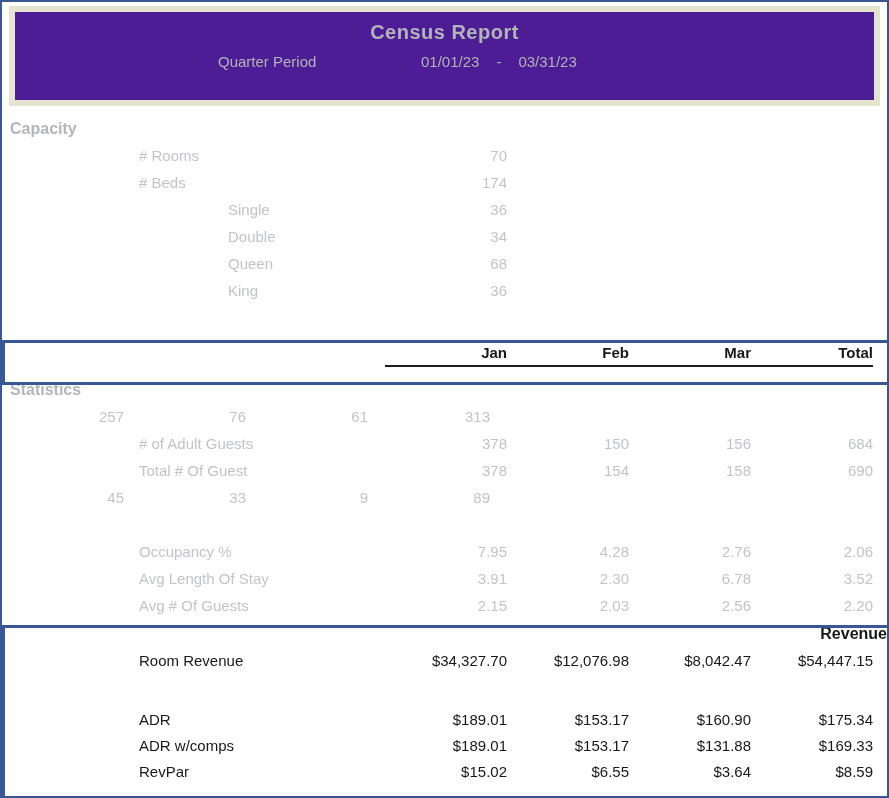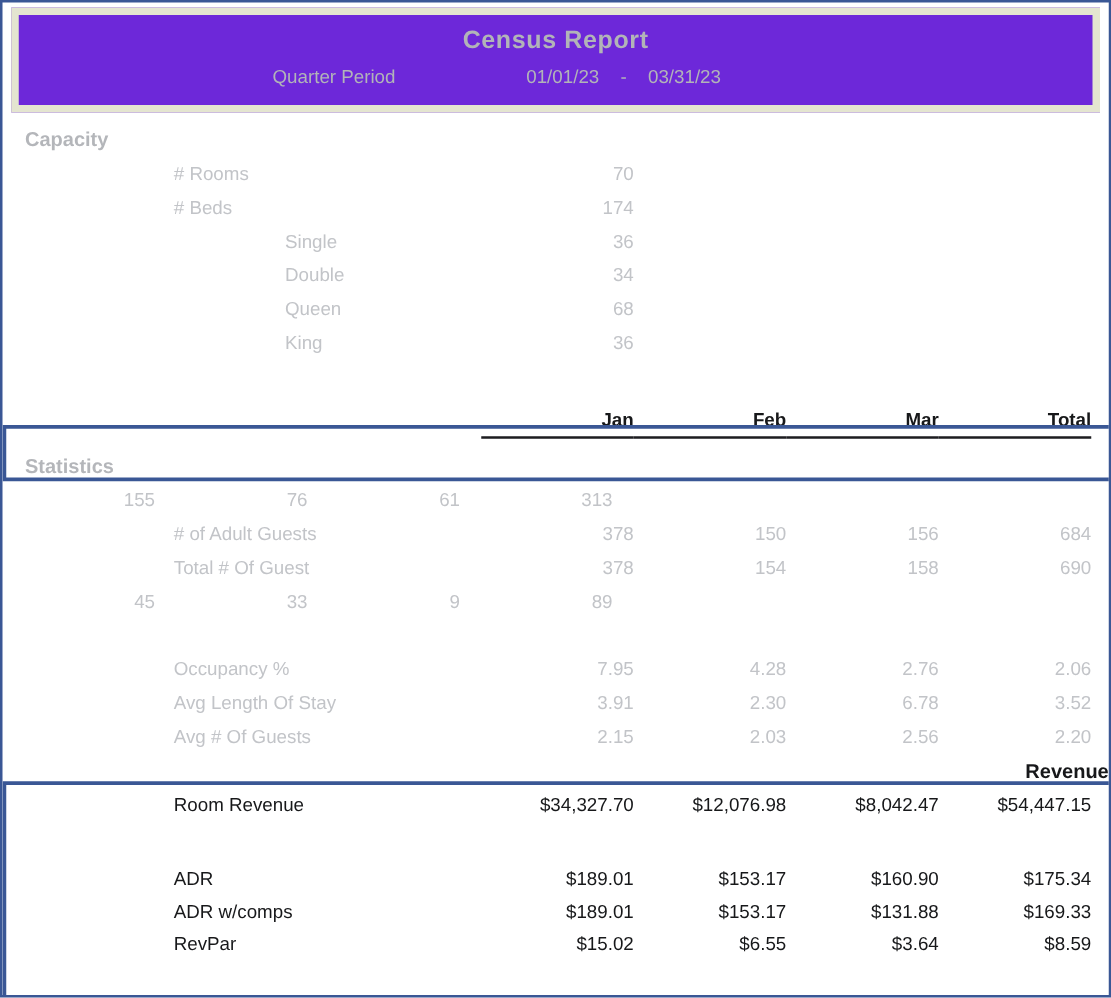--- a/index.html
+++ b/index.html
@@ -31,43 +31,43 @@
     display:flex;justify-content:space-between;align-items:flex-start;
     color:var(--hdr-text);
   }
   .header-left{white-space:pre;}
   .page-indicator span{display:inline-block;}
   .page-indicator .gap-sm{margin-left:16px;}
   .page-indicator .gap-lg{margin-left:28px;}
   
   .title-box{
     margin:4px 7px 0 7px;
-    height:84px;
+    height:100px;
     border:6px solid var(--olive);
-    background:#6d28d9;
+    background:#4c1d95;
     color:#b2b4b8;
   }
   .report-title{
     margin-top:9px;
     text-align:center;
     font-size:20px;font-weight:bold;
     letter-spacing:0.5px;
   }
   .period-row{position:relative;height:22px;margin-top:9px;}
   .period-label{position:absolute;left:203px;}
   .period-dates{position:absolute;left:406px;display:flex;}
   .period-dates .dash{margin:0 17px;}
   
   .row{display:flex;align-items:center;padding-right:4px;height:27px;color:var(--muted);}
   .cell-label{flex:0 0 383px;}
   .cell-num{flex:0 0 122px;text-align:right;}
   .indent-1 .cell-label{padding-left:137px;}
   .indent-2 .cell-label{padding-left:226px;}
   .section-heading{
-    padding-left:18px;height:26px;line-height:26px;
+    padding-left:8px;height:26px;line-height:26px;
     font-size:16px;font-weight:bold;color:var(--muted-head);
   }
   .capacity-section .section-heading{margin-top:10px;}
   
   .col-header-band{
     margin-top:26px;height:43px;
     padding:6px 16px 6px 0;
     display:flex;align-items:flex-end;
   }
   .col-header-band .spacer{flex:0 0 383px;}
@@ -148,21 +148,21 @@
   <div class="col-head">Jan</div>
       <div class="col-head">Feb</div>
       <div class="col-head">Mar</div>
       <div class="col-head">Total</div>
     </div>
 
   <div class="statistics-section">
     <div class="section-heading">Statistics</div>
     <div id="statistics-rows">
         <div class="row indent-1">
-          <div class="cell-num">155</div>
+          <div class="cell-num">257</div>
           <div class="cell-num">76</div>
           <div class="cell-num">61</div>
           <div class="cell-num">313</div>
         </div>
         <div class="row indent-1">
           <div class="cell-label"># of Adult Guests</div>
           <div class="cell-num">378</div>
           <div class="cell-num">150</div>
           <div class="cell-num">156</div>
           <div class="cell-num">684</div>

